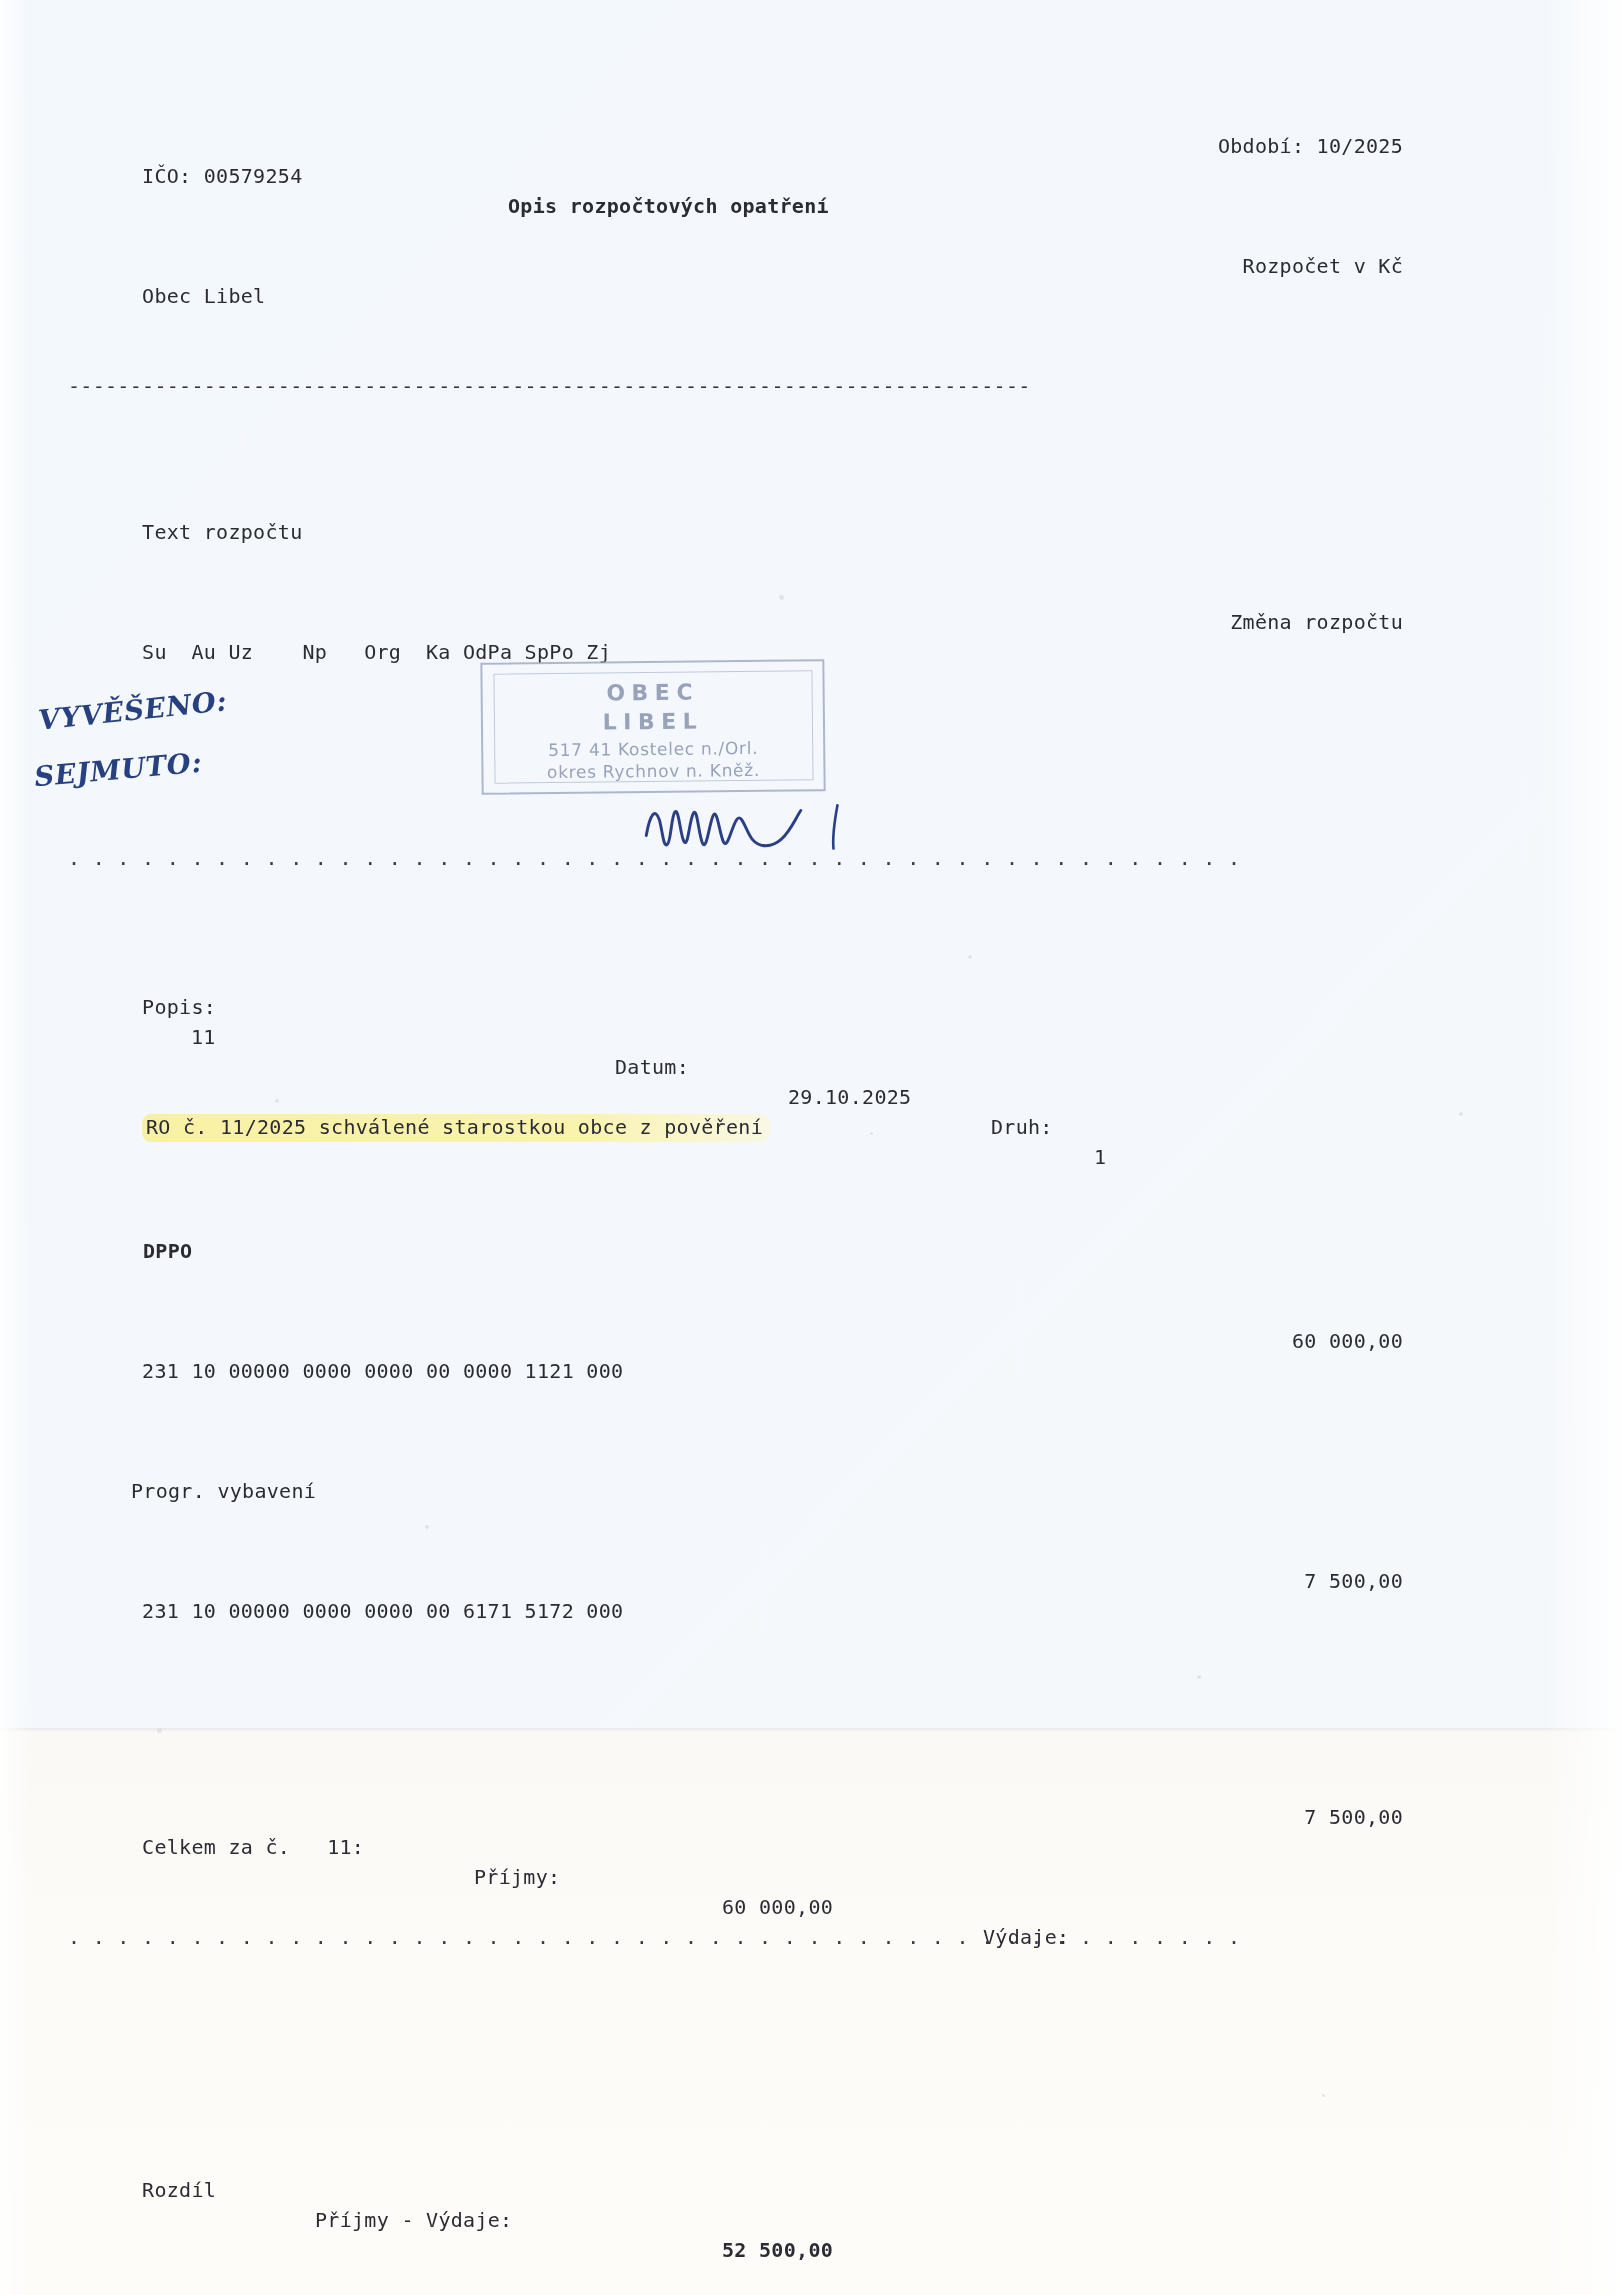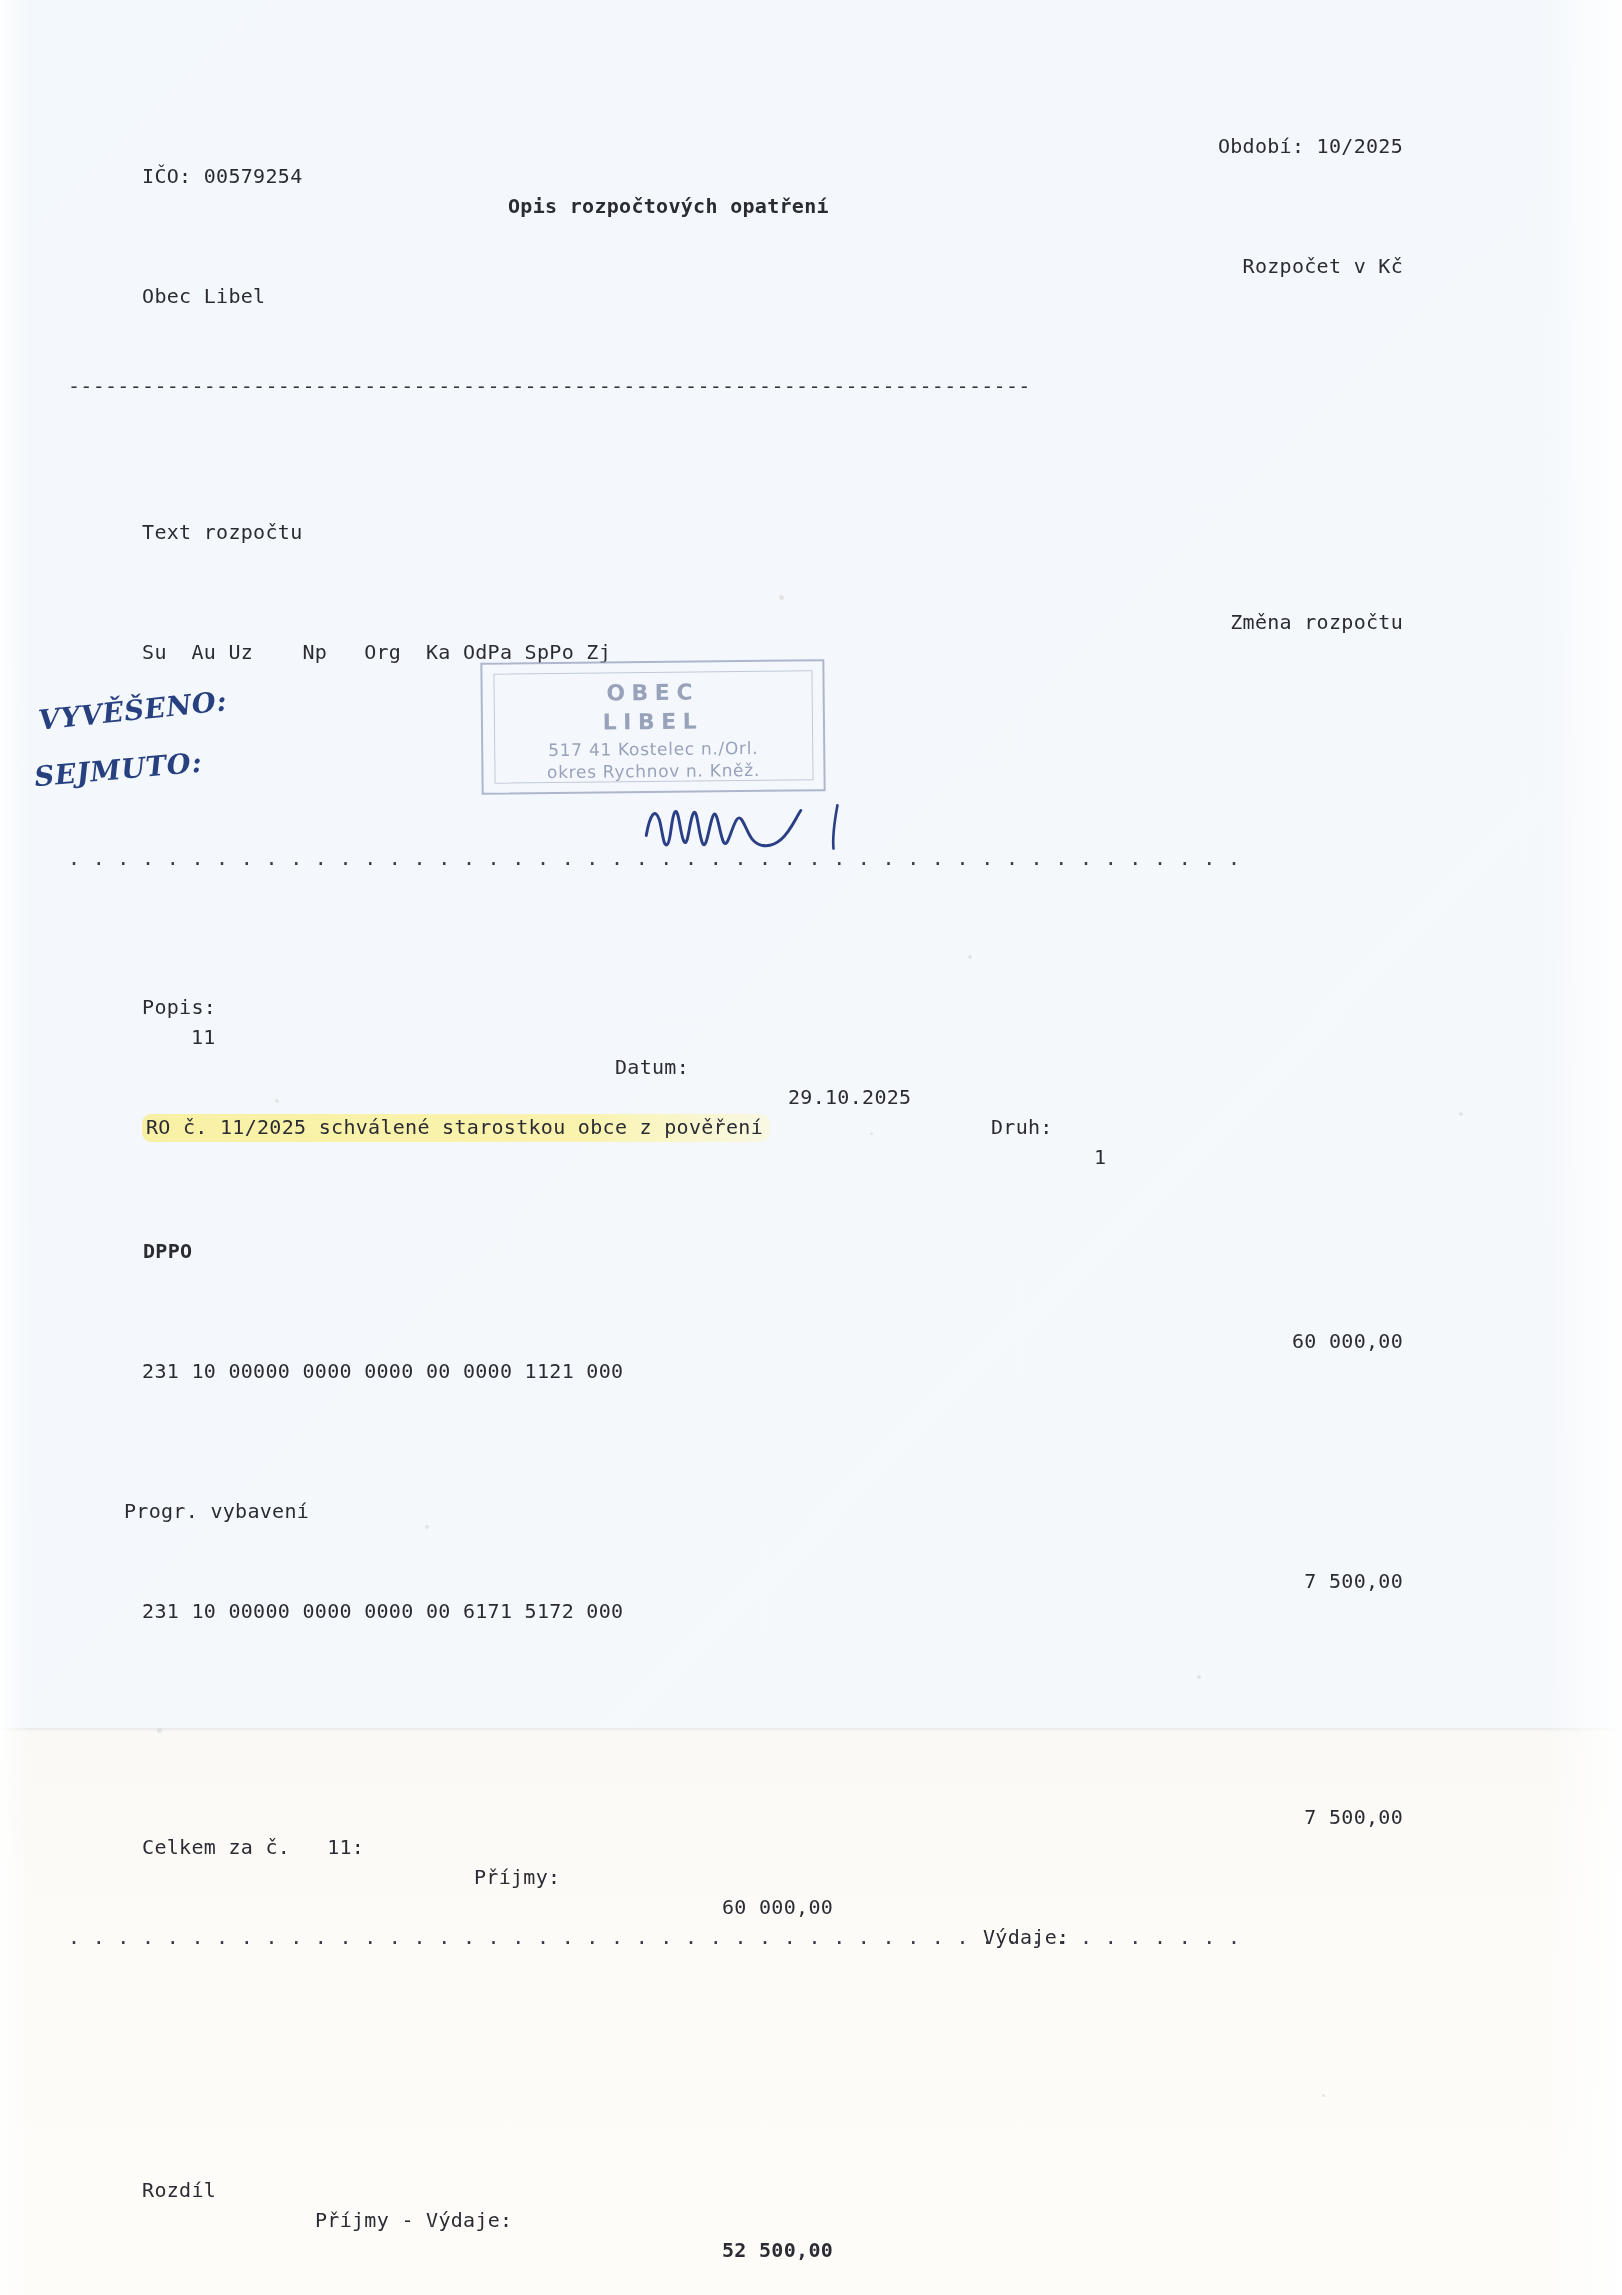--- a/index.html
+++ b/index.html
@@ -242,21 +242,21 @@
     <div class="row">
       <span style="position:absolute;left:75px;font-weight:bold;">DPPO</span>
     </div>
 
     <div class="row">
       <span>231 10 00000 0000 0000 00 0000 1121 000</span>
       <span class="col-right">60 000,00</span>
     </div>
 
     <div class="row">
-      <span style="position:absolute;left:56px;margin-top:20px;">Progr. vybavení</span>
+      <span style="position:absolute;left:63px;">Progr. vybavení</span>
     </div>
 
     <div class="row">
       <span>231 10 00000 0000 0000 00 6171 5172 000</span>
       <span class="col-right">7 500,00</span>
     </div>
 
     <div class="spacer-md"></div>
 
     <div class="row">

